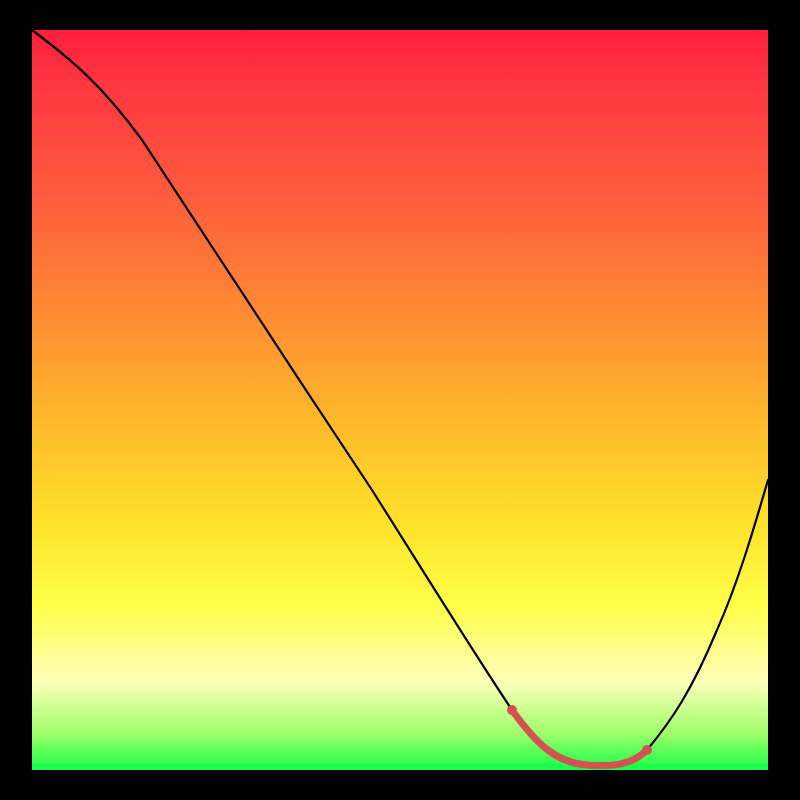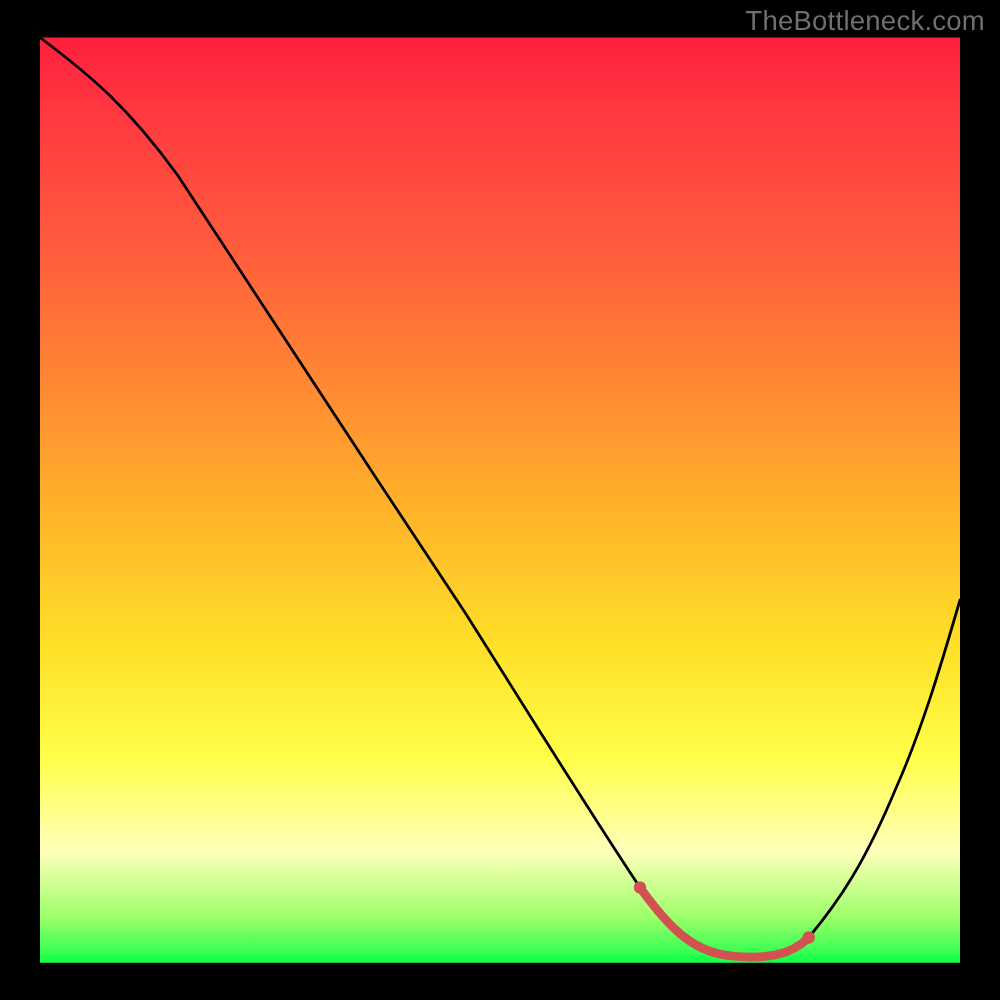--- a/index.html
+++ b/index.html
@@ -78,21 +78,20 @@
     bottom: 0;
     width: 100%;
     height: 6px;
     background: #1aff4a;
   }
 </style>
 </head>
 <body>
 
 <div class="container">
-  <div class="watermark">TheBottleneck.com</div>
 
   <div class="plot-area">
     <div class="baseline"></div>
 
     <svg class="curve" viewBox="0 0 736 740" preserveAspectRatio="none">
 
       <path class="curve-path" d="M 0 0
            C 40 30, 70 55, 110 110
            C 170 200, 260 340, 340 460
            C 400 555, 440 620, 480 680

